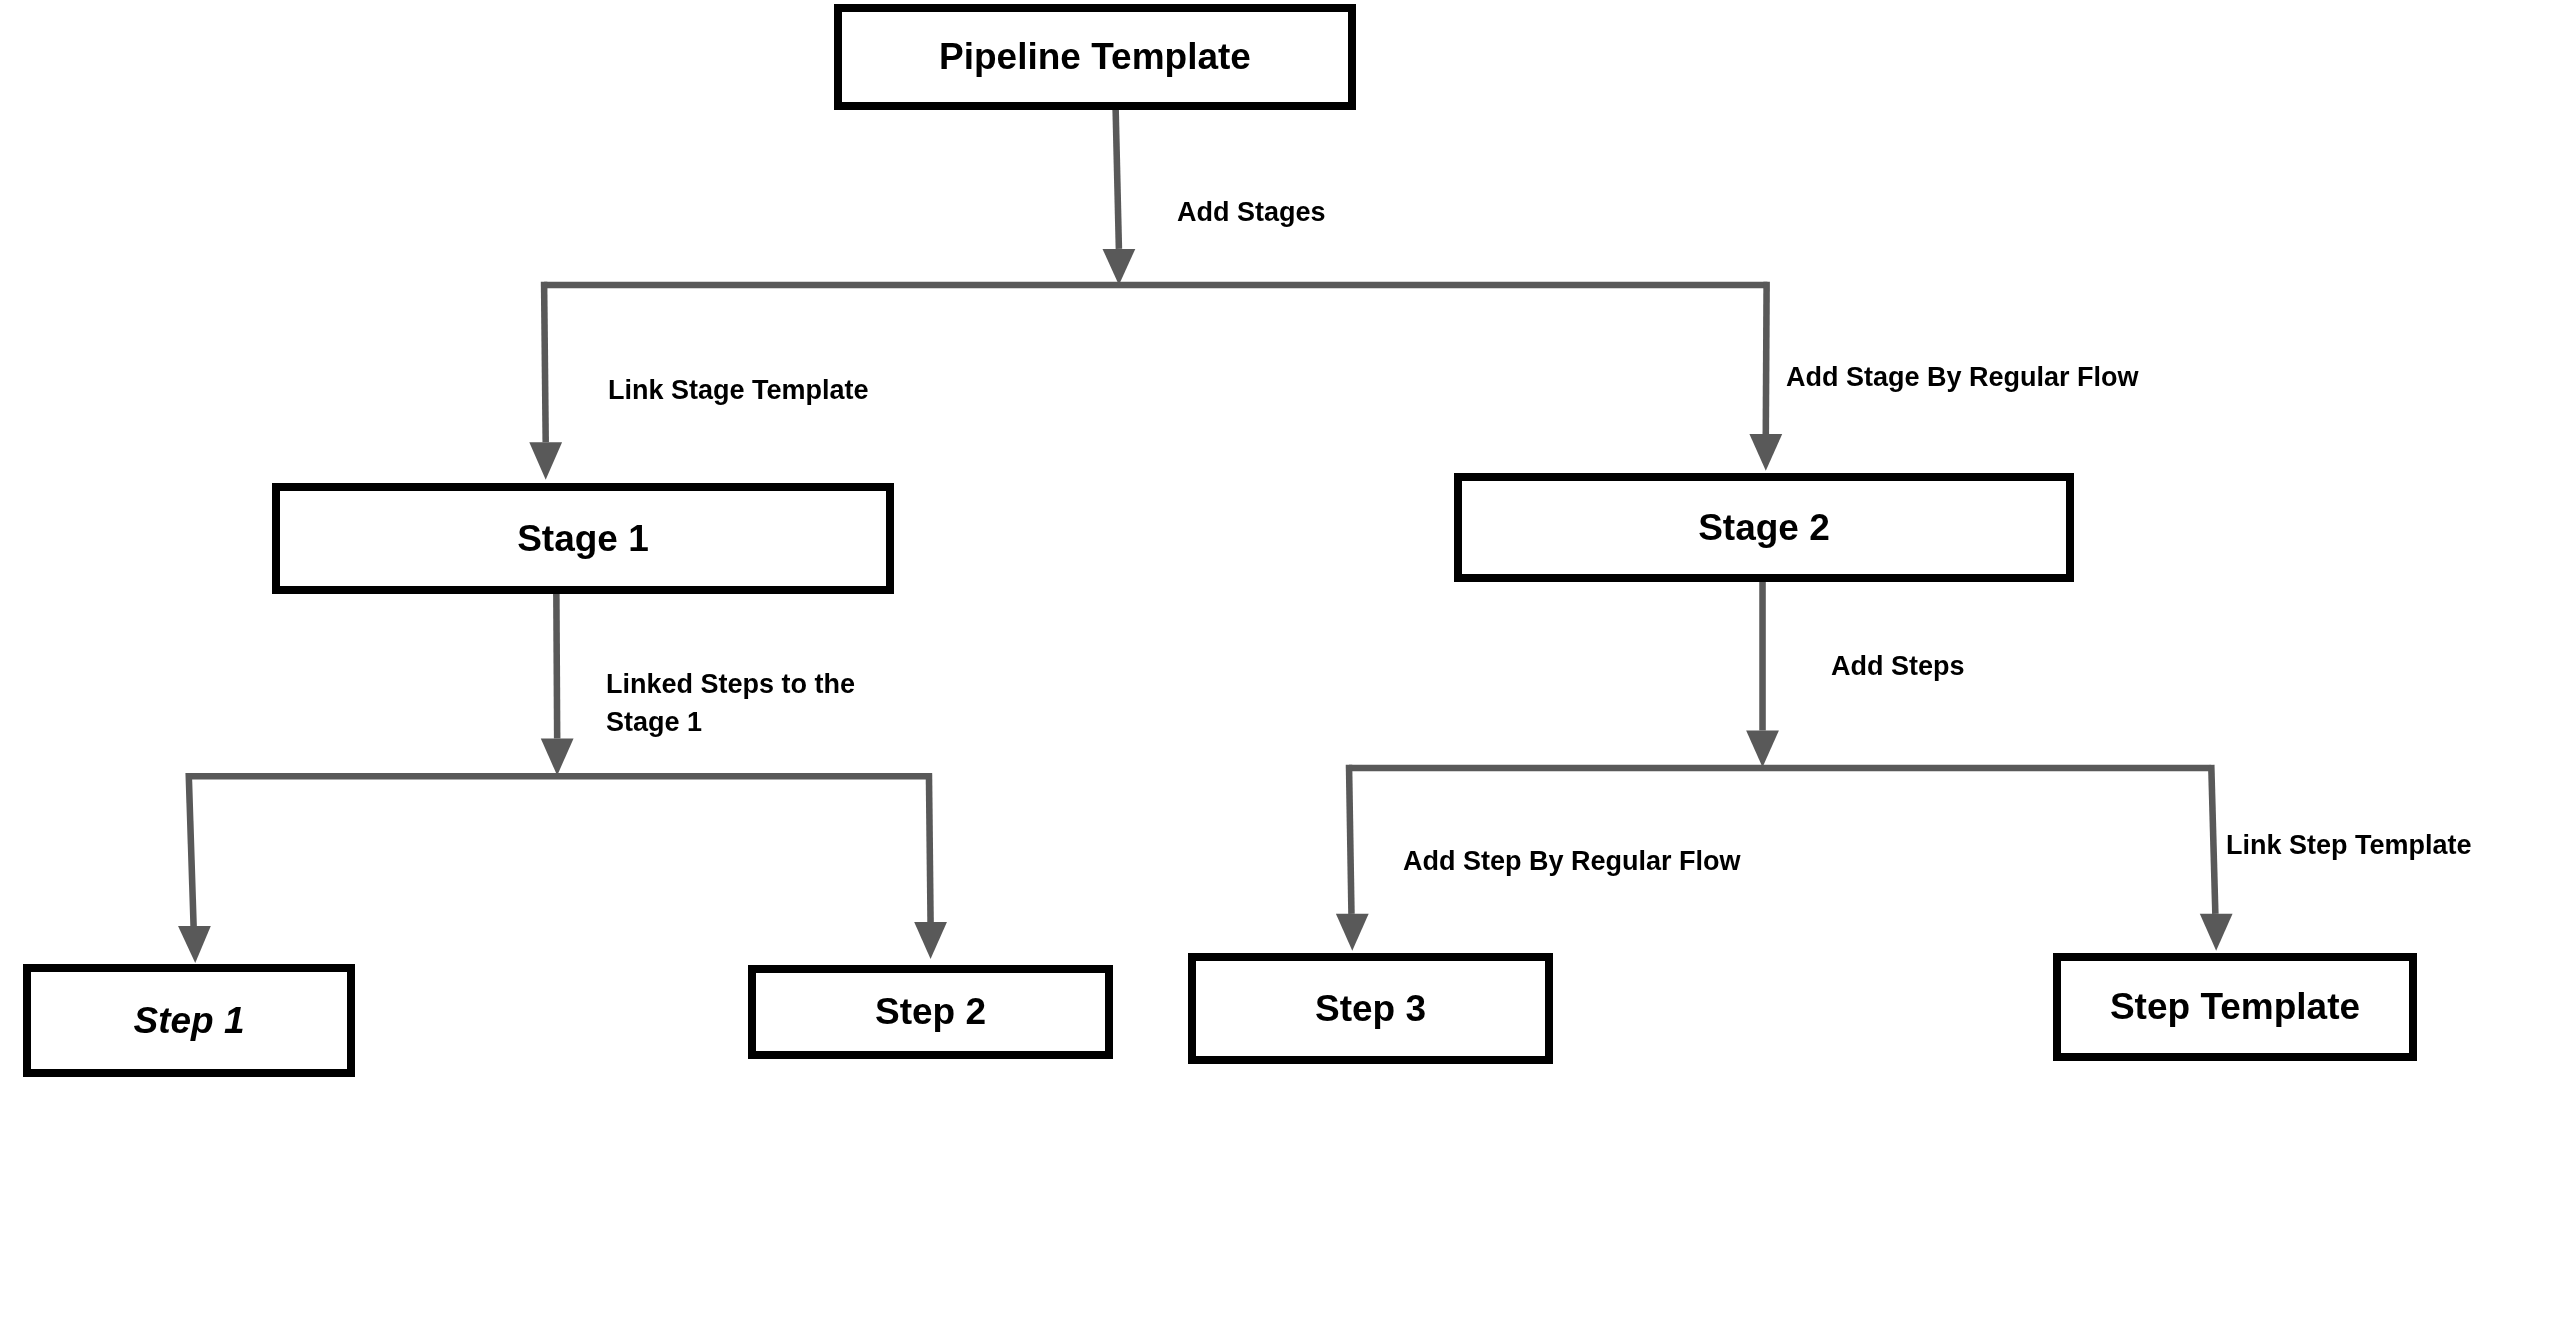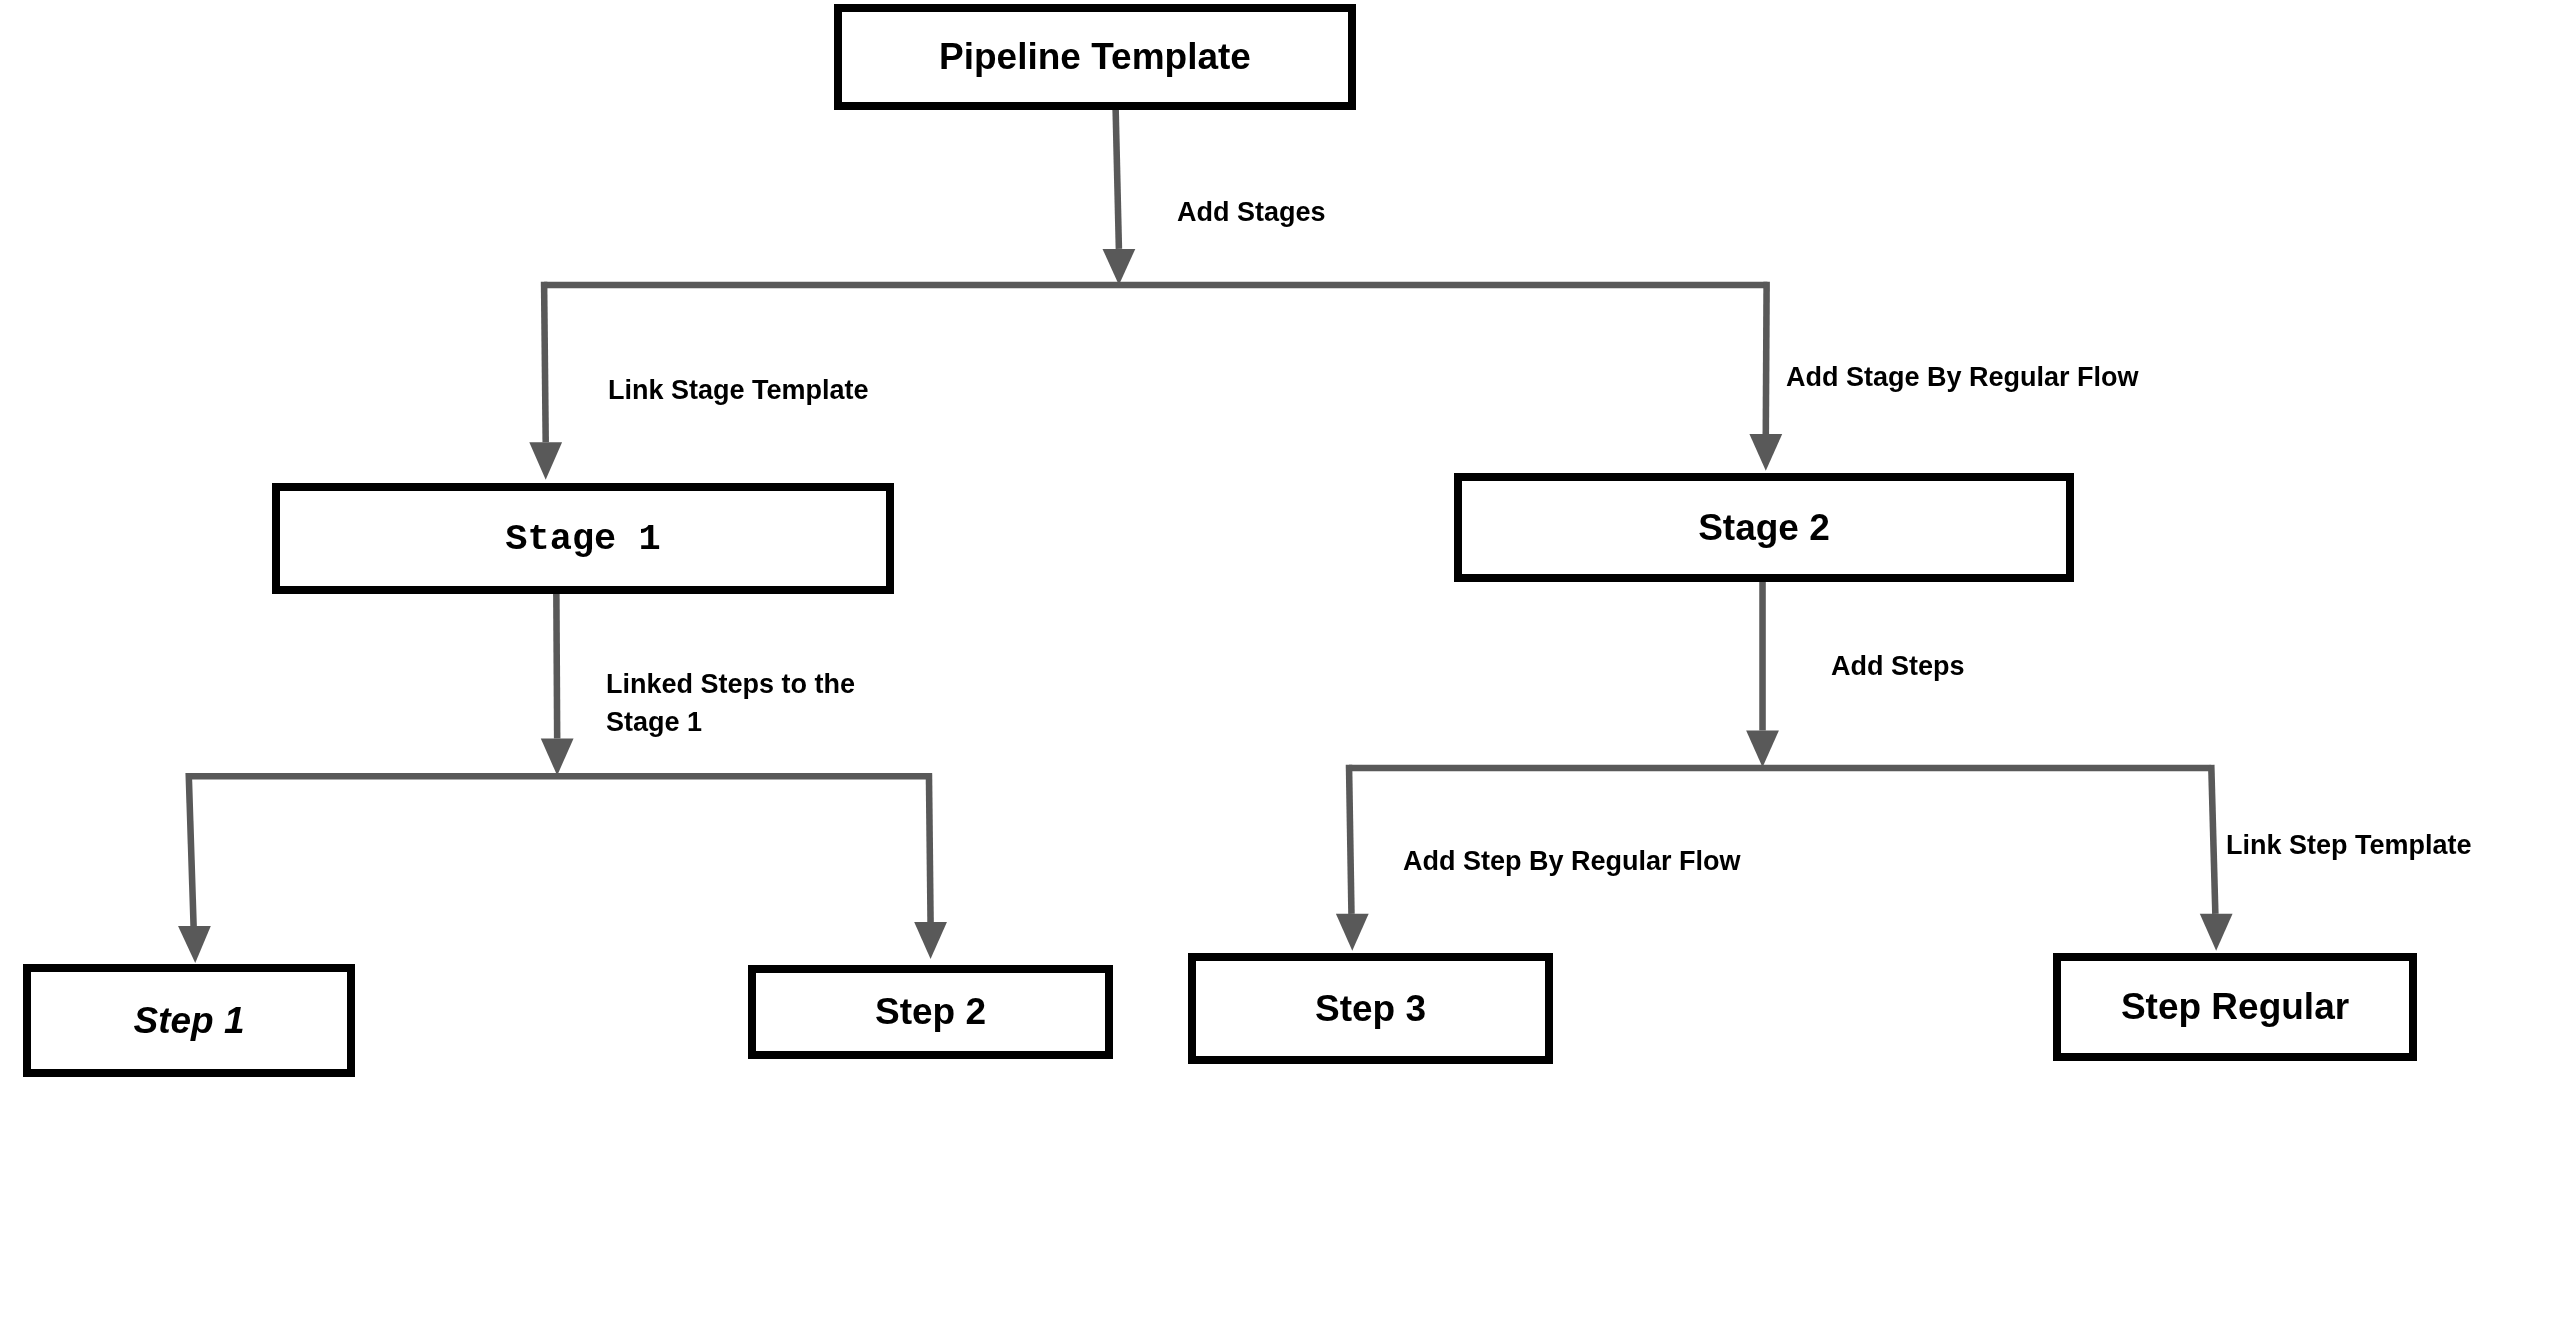--- a/index.html
+++ b/index.html
@@ -93,31 +93,31 @@
 
     <path class="edge" d="M1647 934 L1650 1116"></path>
     <polygon class="arrowhead" points="1631,1116 1671,1116 1651,1161"></polygon>
 
     <path class="edge" d="M2700 934 L2705 1116"></path>
     <polygon class="arrowhead" points="2686,1116 2726,1116 2706,1161"></polygon>
   </svg>
 
   <div class="node" style="left:834px; top:4.1px; width:522px; height:106px;">Pipeline Template</div>
 
-  <div class="node" style="left:272px; top:483px; width:622px; height:111px;font-family:Liberation Mono, monospace;">Stage 1</div>
+  <div class="node" style="left:272px; top:483px; width:622px; height:111px;">Stage 1</div>
 
   <div class="node" style="left:1454px; top:473px; width:620px; height:109px;">Stage 2</div>
 
   <div class="node" style="left:23px; top:964px; width:332px; height:113px;font-style:italic;">Step 1</div>
 
   <div class="node" style="left:748px; top:965px; width:365px; height:94px;">Step 2</div>
 
   <div class="node" style="left:1188px; top:953px; width:365px; height:111px;">Step 3</div>
 
-  <div class="node" style="left:2053px; top:953px; width:364px; height:108px;">Step Regular</div>
+  <div class="node" style="left:2053px; top:953px; width:364px; height:108px;">Step Template</div>
 
   <div class="edge-label" style="left:1177px; top:197px;">Add Stages</div>
 
   <div class="edge-label" style="left:608px; top:375px;">Link Stage Template</div>
 
   <div class="edge-label" style="left:1786px; top:362px;">Add Stage By Regular Flow</div>
 
   <div class="edge-label wrap" style="left:606px; top:665px;">Linked Steps to the Stage 1</div>
 
   <div class="edge-label" style="left:1831px; top:639px;margin-top:12px;">Add Steps</div>

